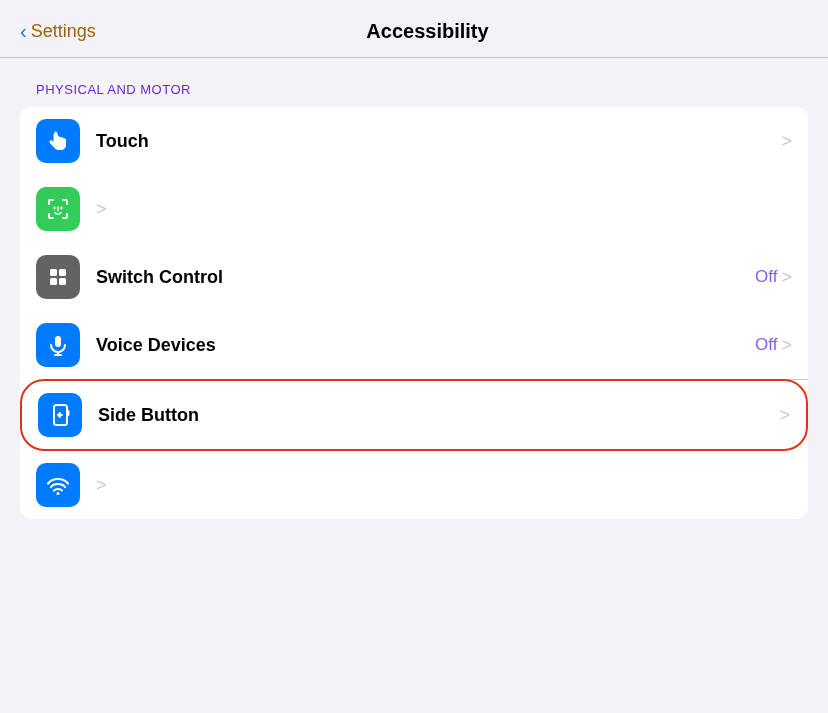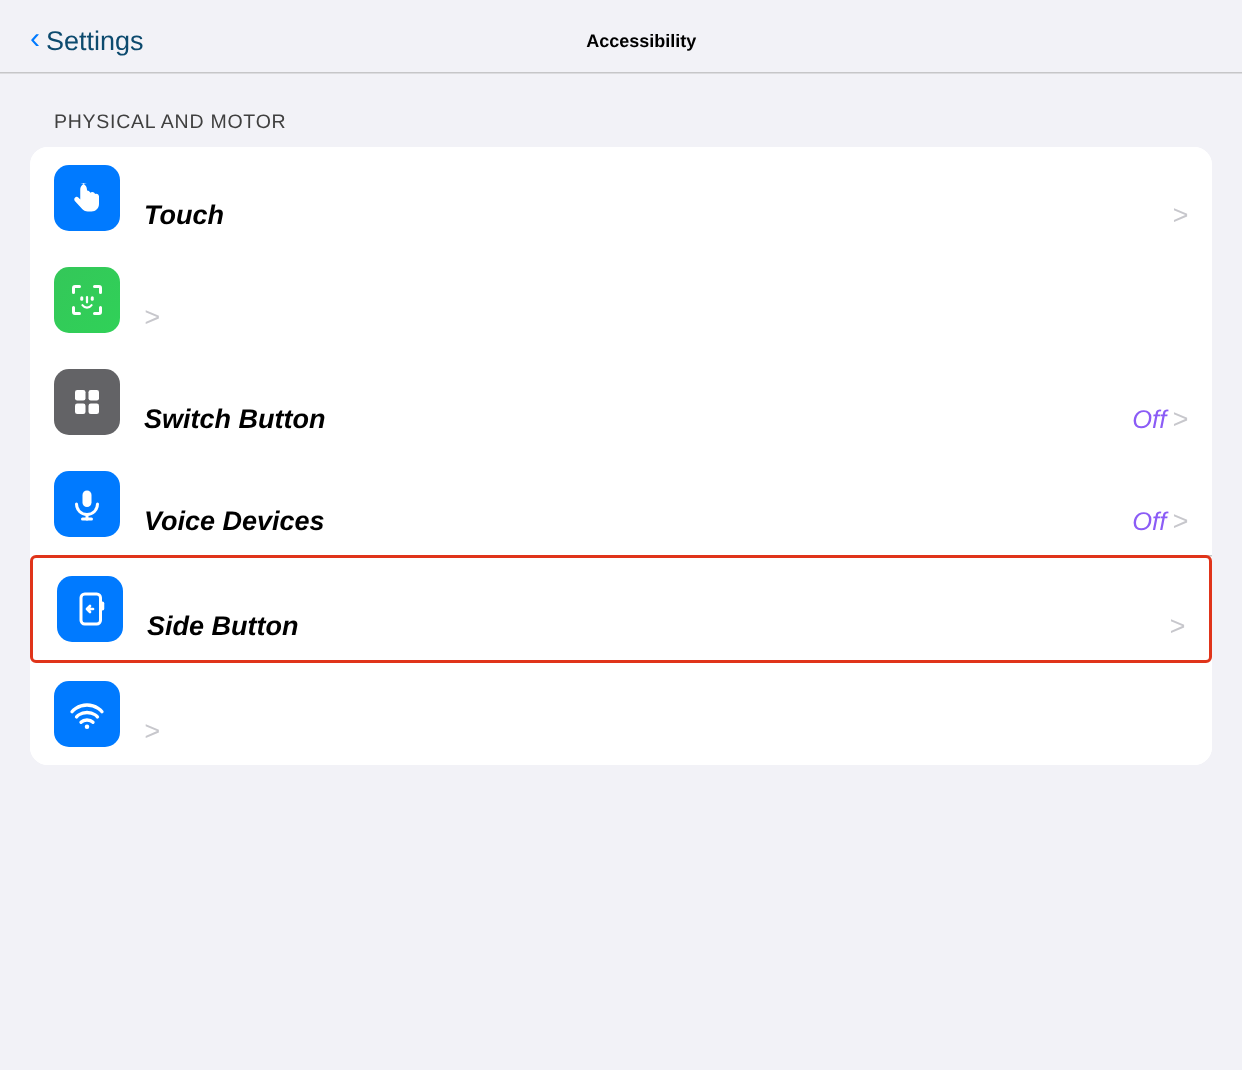--- a/index.html
+++ b/index.html
@@ -40,77 +40,76 @@
 
     .back-chevron {
       font-size: 20px;
       font-weight: 300;
       color: #007AFF;
       margin-top: -1px;
     }
 
     .back-label {
       font-size: 18px;
-      color: #0c4a6e;
+      color: #a16207;
       font-weight: 400;
     }
 
     .header-title {
-      font-size: 12px;
+      font-size: 20px;
       font-weight: 700;
       color: #000;
       text-align: left;
       margin-left: 27px;
     }
 
     .section {
       margin-top: 24px;
       padding: 0 20px;
     }
 
     .section-label {
       font-size: 13px;
       font-weight: 400;
-      color: #404040;
+      color: #6d28d9;
       text-transform: uppercase;
       letter-spacing: 0.5px;
       margin-bottom: 10px;
       padding-left: 16px;
     }
 
     .settings-group {
       background: #fff;
       border-radius: 12px;
       overflow: hidden;
     }
 
     .settings-row {
       display: flex;
-      align-items: flex-end;
+      align-items: center;
       padding: 12px 16px;
       background: #fff;
       cursor: pointer;
       position: relative;
       min-height: 64px;
-      font-style: italic;
     }
 
     .settings-row:not(:last-child)::after {
       content: '';
       position: absolute;
       bottom: 0;
       left: 68px;
       right: 0;
       height: 0.5px;
       background-color: #C6C6C8;
     }
 
     .settings-row.highlighted {
       border: 2.5px solid #E0341A;
-      border-radius: 4px;
+      border-radius: 24px;
       background: #fff;
       margin: 0;
     }
 
     .settings-row.highlighted::after {
       display: none;
     }
 
     .icon-wrapper {
       width: 44px;
@@ -225,21 +224,21 @@
     <div class="settings-row">
       <div class="icon-wrapper icon-gray">
         <svg width="28" height="28" viewBox="0 0 28 28" fill="none" xmlns="http://www.w3.org/2000/svg">
           <rect x="6" y="6" width="7" height="7" rx="1.5" fill="white"></rect>
           <rect x="15" y="6" width="7" height="7" rx="1.5" fill="white"></rect>
           <rect x="6" y="15" width="7" height="7" rx="1.5" fill="white"></rect>
           <rect x="15" y="15" width="7" height="7" rx="1.5" fill="white"></rect>
         </svg>
       </div>
       <div class="row-content">
-        <span class="row-label">Switch Button</span>
+        <span class="row-label">Switch Control</span>
         <div class="row-right">
           <span class="status-text">Off</span>
           <span class="chevron">&gt;</span>
         </div>
       </div>
     </div>
 
     <div class="settings-row">
       <div class="icon-wrapper icon-blue">
         <svg width="28" height="28" viewBox="0 0 28 28" fill="none" xmlns="http://www.w3.org/2000/svg">

